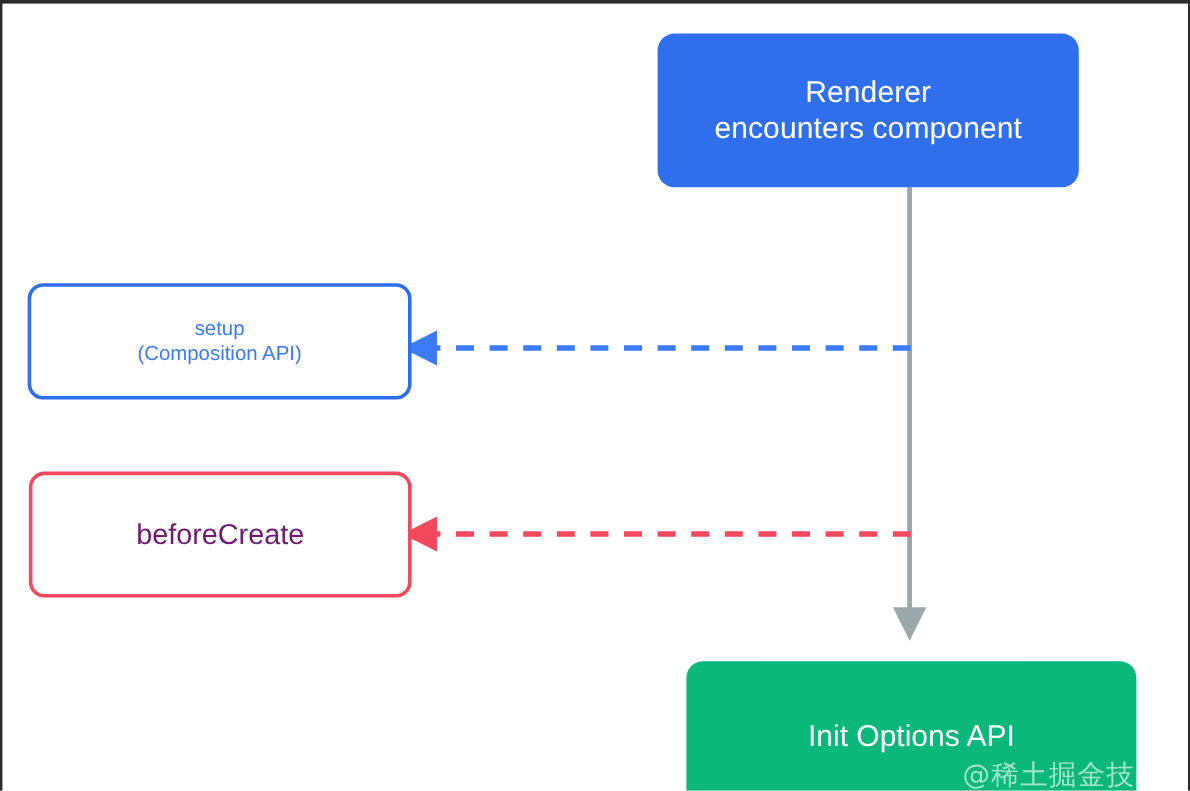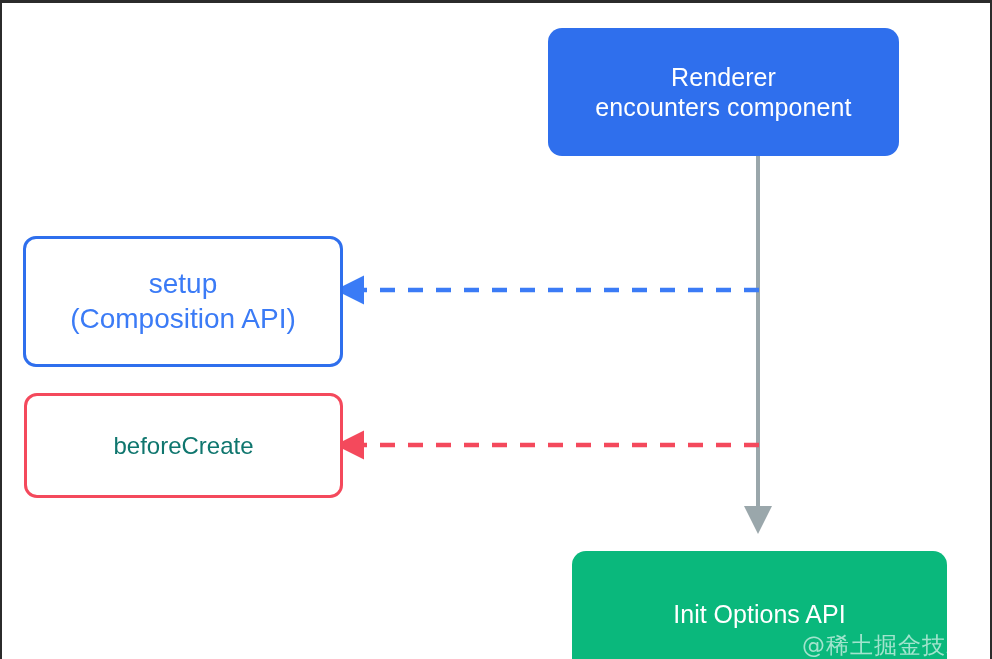--- a/index.html
+++ b/index.html
@@ -43,36 +43,36 @@
     font-size: 25px;
     letter-spacing: 0.1px;
     border-radius: 14px;
   }
 
   
   #node-setup {
     left: 21px;
     top: 233px;
     width: 320px;
-    height: 131px;
+    height: 97px;
     background: #ffffff;
     color: #3b7bf6;
     border: 3px solid #2f6fed;
-    font-size: 28px;
+    font-size: 17px;
     border-radius: 13px;
   }
 
   
   #node-beforecreate {
     left: 22px;
     top: 390px;
     width: 319px;
     height: 105px;
     background: #ffffff;
-    color: #0f766e;
+    color: #701a75;
     border: 3px solid #f4495c;
     font-size: 24px;
     border-radius: 13px;
   }
 
   
   #node-init {
     left: 570px;
     top: 548px;
     width: 375px;

